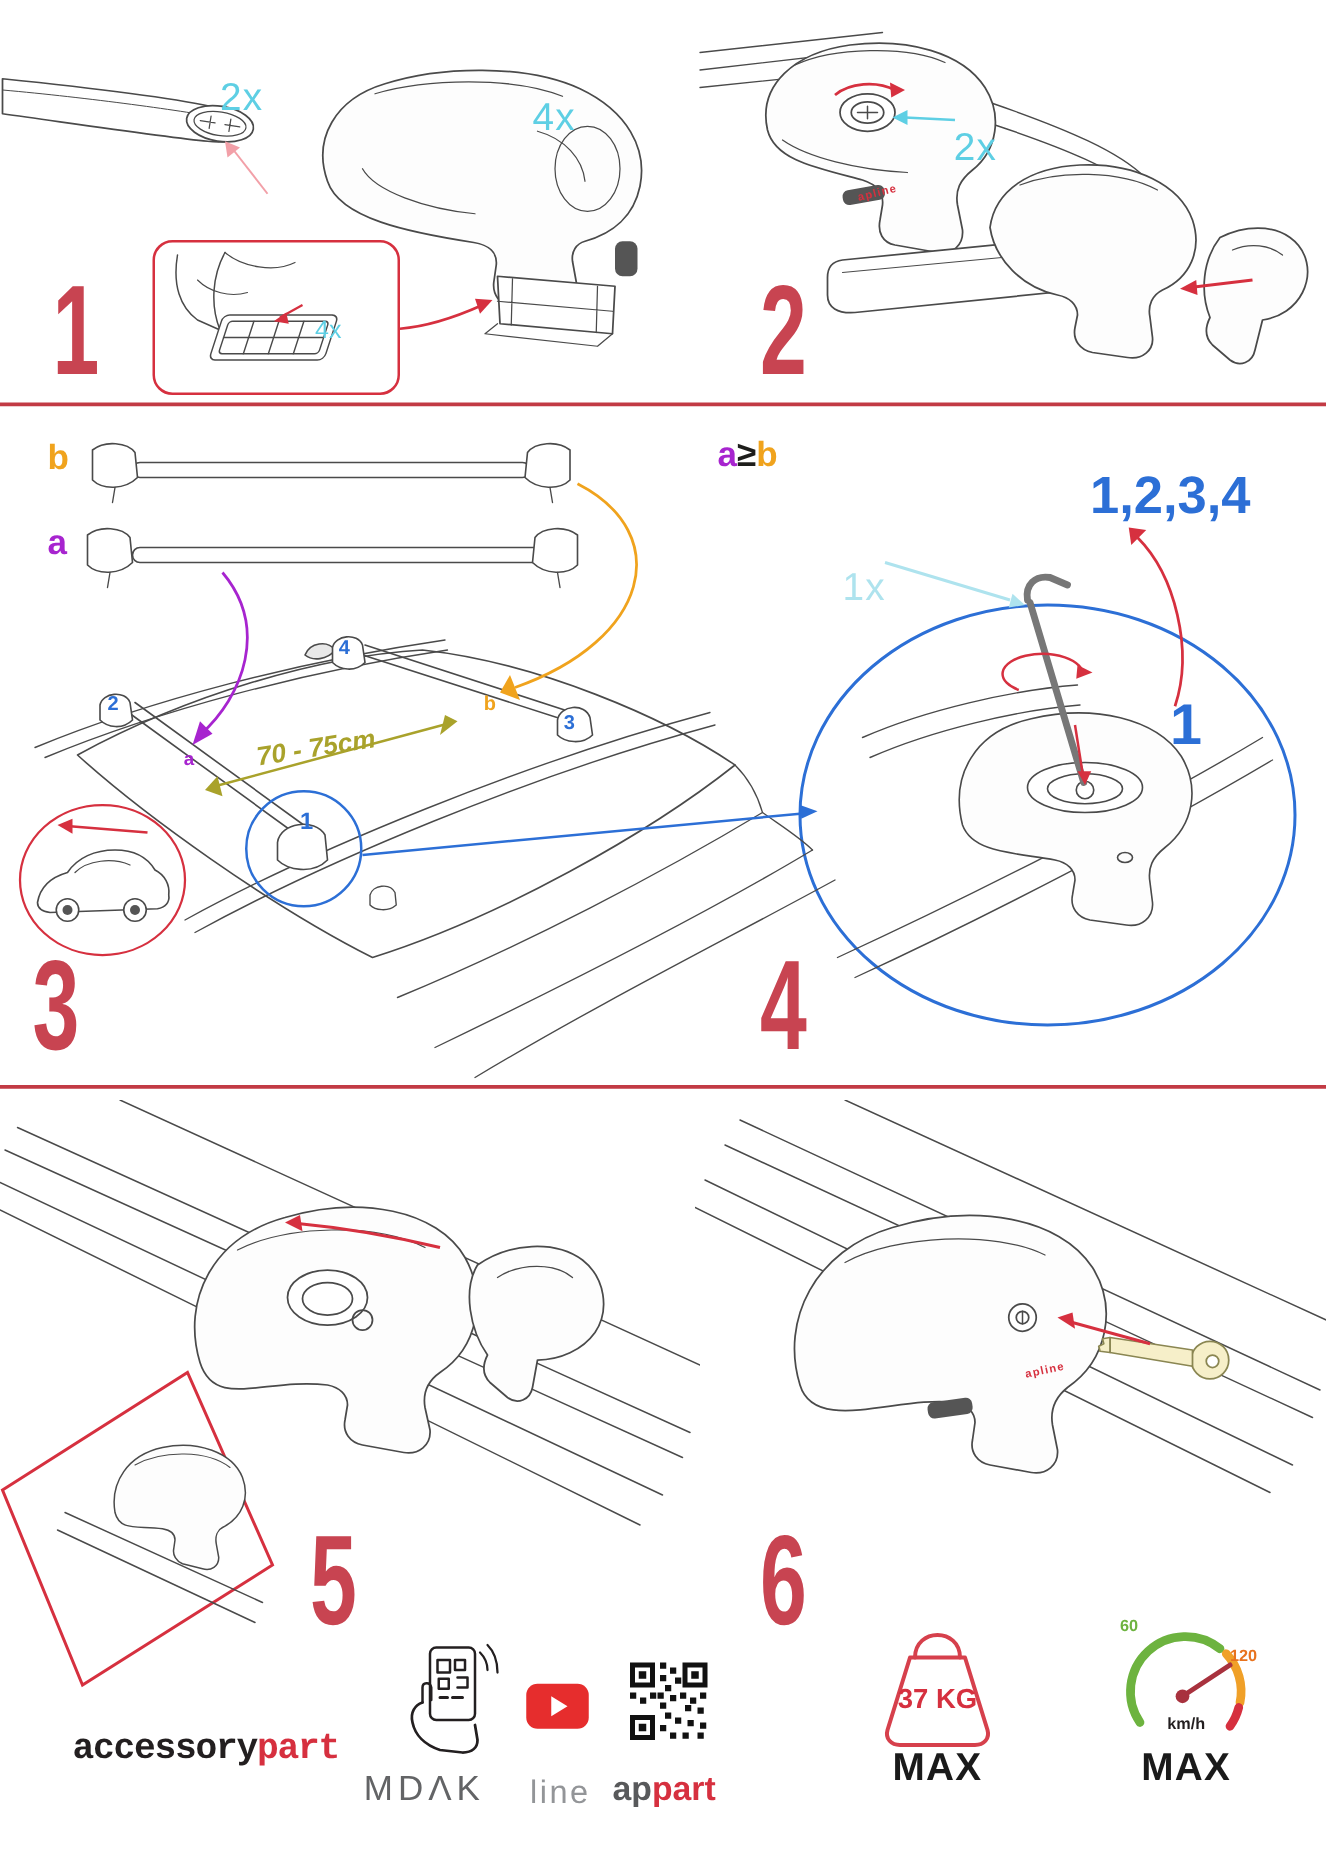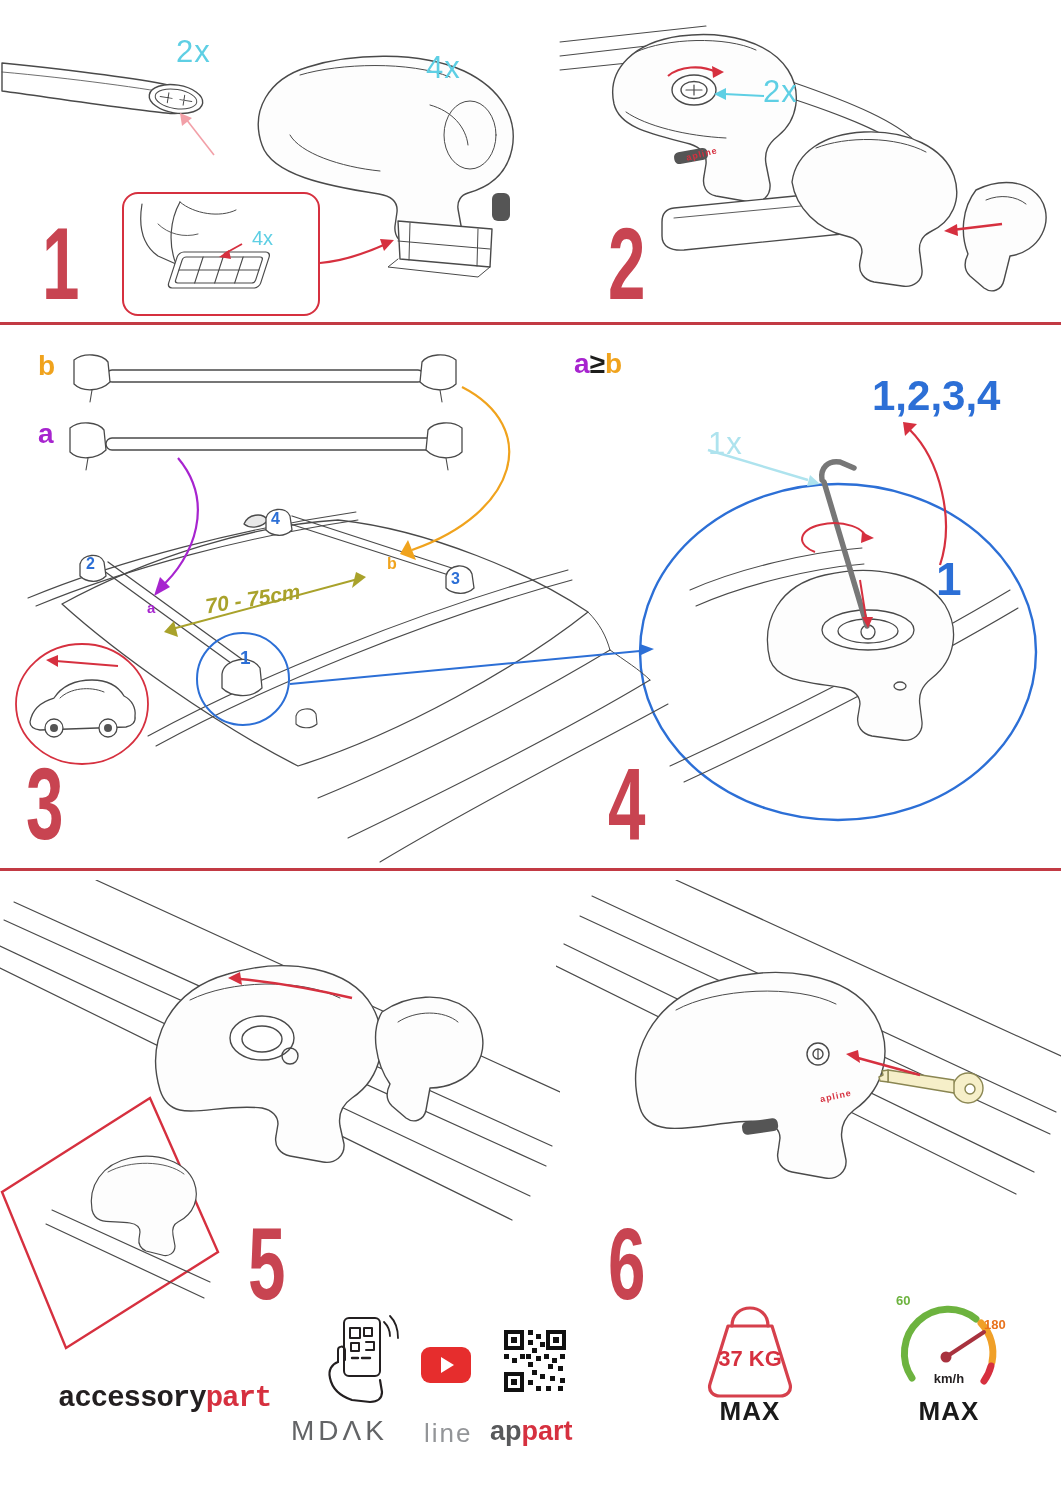--- a/index.html
+++ b/index.html
@@ -1,19 +1,19 @@
 <!DOCTYPE html>
 <html><head>
 <meta charset="utf-8">
 <style>
   html,body{margin:0;padding:0;background:#fff;}
   .page{position:relative;width:1061px;height:1500px;background:#fff;overflow:hidden;
         font-family:"Liberation Sans",sans-serif;margin:0 auto;}
   .abs{position:absolute;}
-  .t{position:absolute;white-space:nowrap;line-height:1;}
+  .t{position:absolute;white-space:nowrap;line-height:1;margin-top:26px;}
   .qty{font-size:31px;color:#5ecfe4;letter-spacing:1px;}
   .qty-sm{font-size:20px;color:#5ecfe4;}
   .qty-light{font-size:31px;color:#aee3ee;letter-spacing:1px;}
   .stepnum{position:absolute;font-size:102px;line-height:0.92;font-weight:700;color:#c84451;
            transform:scaleX(0.66);transform-origin:0 0;}
   .divider{position:absolute;left:0;width:100%;height:3px;background:#c23a44;}
   .inset{position:absolute;border:2.5px solid #d6303f;border-radius:16px;background:#fff;}
   .pos{position:absolute;font-weight:700;font-size:16px;color:#2c6fd6;line-height:1;}
   .purple{color:#a724cf;} .orange{color:#f0a31d;}
   .legend{position:absolute;font-weight:700;font-size:28px;line-height:1;}
@@ -27,21 +27,21 @@
   .model{position:absolute;font-size:31px;font-weight:700;color:#33337e;letter-spacing:0.5px;line-height:1;}
   .model .sep{color:#d6303f;}
   .brand{position:absolute;font-size:29px;font-weight:700;color:#231f20;
          font-family:Liberation Mono, monospace;line-height:1;letter-spacing:-1px;}
   .brand .red{color:#d6303f;}
   .partner1{position:absolute;font-size:28px;font-weight:400;color:#636466;letter-spacing:4px;line-height:1;}
   .partner2{position:absolute;font-size:26px;color:#939598;letter-spacing:2px;line-height:1;}
   .partner3{position:absolute;font-size:27px;font-weight:700;color:#58595b;line-height:1;}
   .partner3 .red{color:#d6303f;}
   .limitval{position:absolute;font-size:22px;font-weight:700;color:#d6303f;text-align:center;line-height:1;}
-  .limitmax{position:absolute;font-size:26px;font-weight:700;color:#1a1a1a;text-align:center;
+  .limitmax{position:absolute;font-size:31px;font-weight:700;color:#1a1a1a;text-align:center;
             letter-spacing:1px;line-height:1;}
   .ticklo{position:absolute;font-size:13px;font-weight:700;color:#6db33f;line-height:1;text-align:right;}
   .tickhi{position:absolute;font-size:13px;font-weight:700;color:#e8731e;line-height:1;}
   .unit{position:absolute;font-size:13px;font-weight:700;color:#231f20;text-align:center;line-height:1;}
 </style>
 </head>
 <body>
 
 <div class="page">
 
@@ -242,21 +242,21 @@
   <div class="pos" style="left:451px;top:571px">3</div>
   <div class="pos purple" style="left:147px;top:600px;font-size:15px">a</div>
   <div class="pos" style="left:240px;top:648px;font-size:19px">1</div>
   <div class="dist" style="left:205px;top:588px">70 - 75cm</div>
   <div class="stepnum" style="left:26px;top:758px">3</div>
 
   <div class="rule" style="left:560px;top:350px">
     <span class="purple">a</span><span class="op">≥</span><span class="orange">b</span>
   </div>
   <div class="order" style="left:872px;top:375px">1,2,3,4</div>
-  <div class="t qty-light" style="left:708px;top:428px">1x</div>
+  <div class="t qty-light" style="left:674px;top:428px">1x</div>
   <div class="first" style="left:936px;top:556px">1</div>
   <div class="stepnum" style="left:608px;top:758px">4</div>
 
   <div class="divider" style="top:868px"></div>
 
   <svg class="abs" style="left:0;top:880px" width="560" height="480" viewBox="0 0 560 480">
     <g stroke="#4a4a4a" stroke-width="1.2" fill="none" stroke-linecap="round" stroke-linejoin="round">
       <path d="M96,0 L560,212 M14,22 L552,266 M4,40 L546,286 M0,66 L530,316 M0,88 L512,340"></path>
     </g>
     <g stroke="#4a4a4a" stroke-width="1.4" fill="none" stroke-linecap="round" stroke-linejoin="round">
@@ -383,17 +383,17 @@
   <div class="limitmax" style="left:692px;top:1398px;width:116px">MAX</div>
 
   <svg class="abs" style="left:884px;top:1290px" width="130" height="110" viewBox="0 0 130 110">
     <path d="M28,88 A44,44 0 0 1 92,29" stroke="#6db33f" stroke-width="7" fill="none" stroke-linecap="round"></path>
     <path d="M97,33 A44,44 0 0 1 108,72" stroke="#f0a028" stroke-width="7" fill="none" stroke-linecap="round"></path>
     <path d="M107,76 A44,44 0 0 1 100,91" stroke="#d6303f" stroke-width="7" fill="none" stroke-linecap="round"></path>
     <path d="M62,67 L100,42" stroke="#a8323e" stroke-width="4" stroke-linecap="round"></path>
     <circle cx="62" cy="67" r="5.5" fill="#a8323e"></circle>
   </svg>
   <div class="ticklo" style="left:896px;top:1294px">60</div>
-  <div class="tickhi" style="left:984px;top:1318px">180</div>
+  <div class="tickhi" style="left:984px;top:1318px">120</div>
   <div class="unit" style="left:899px;top:1372px;width:100px">km/h</div>
   <div class="limitmax" style="left:899px;top:1398px;width:100px">MAX</div>
 
 </div>
 
 </body></html>

